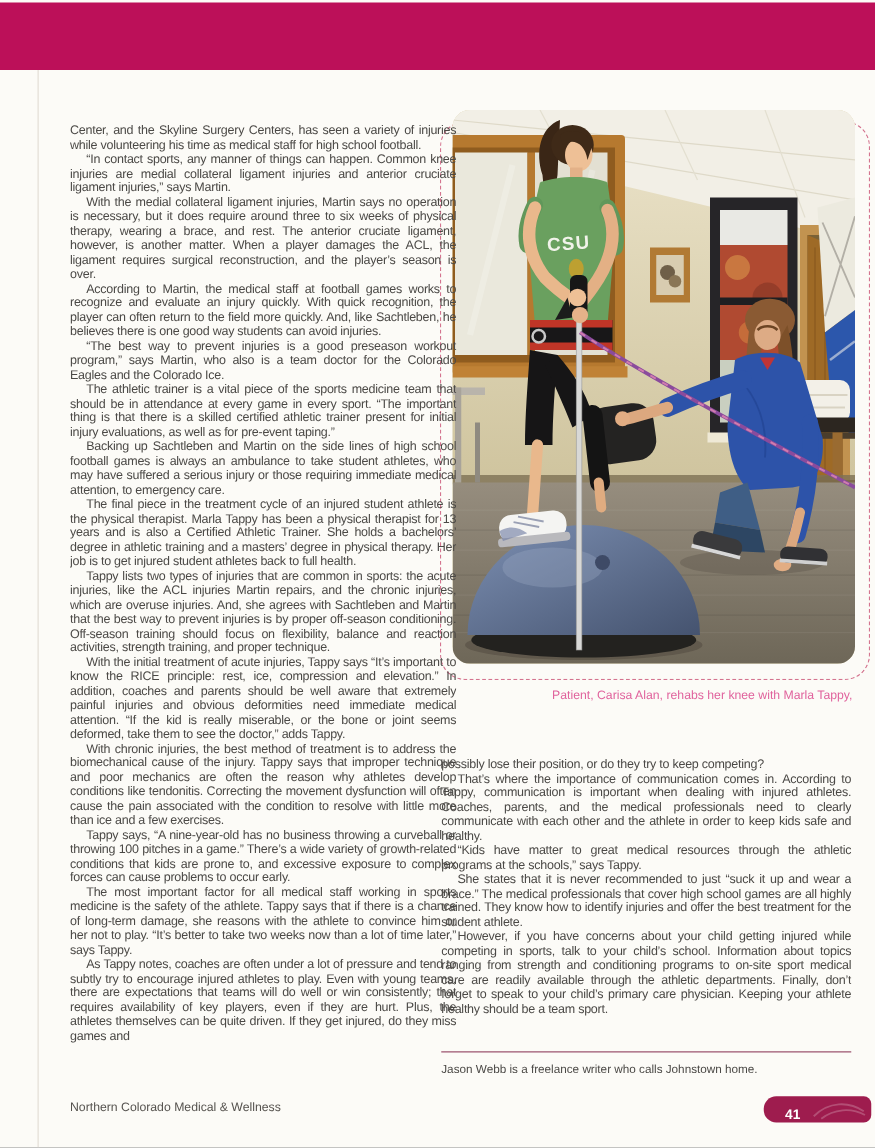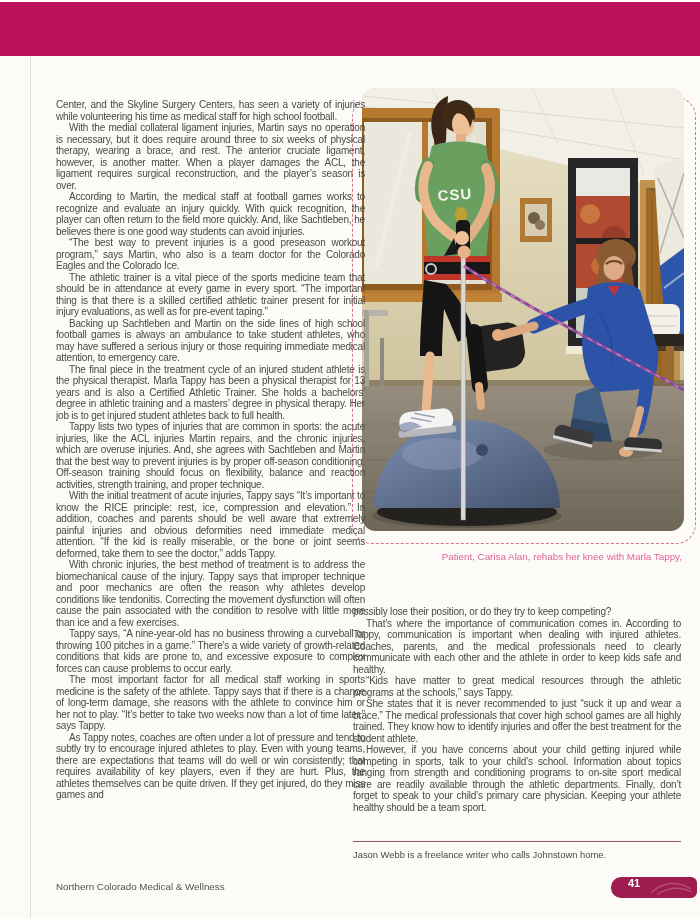--- a/index.html
+++ b/index.html
@@ -35,21 +35,21 @@
   }
 
   .rule{position:absolute;left:353px;top:841px;width:328px;height:1px;background:#9c5570;}
   .byline{position:absolute;left:353px;top:849px;width:328px;font-size:9.4px;color:#4b4946;}
 
   .footer-title{position:absolute;left:56px;top:881px;font-size:9.8px;color:#55524e;}
   .badge{
     position:absolute;left:611px;top:877px;width:86px;height:21px;
     background:#9e1c4e;border-radius:10px 6px 6px 10px;
     color:#ffffff;font-size:11px;font-weight:bold;
-    display:flex;align-items:flex-start;box-sizing:border-box;padding-left:17px;
+    display:flex;align-items:flex-end;box-sizing:border-box;padding-left:17px;
   }
   .badge-swirl{position:absolute;right:4px;top:2px;}
 </style>
 </head>
 <body>
 
 <div class="page">
 
   <div class="topbar"></div>
   <div class="scanline"></div>
@@ -231,20 +231,21 @@
       </g>
     </svg>
   </div>
 
   <div class="caption">
     <div>Patient, Carisa Alan, rehabs her knee with Marla Tappy,</div>
   </div>
 
   <div class="leftcol">
     <p class="body noindent">Center, and the Skyline Surgery Centers, has seen a variety of injuries while volunteering his time as medical staff for high school football.</p>
+    <p class="body">“In contact sports, any manner of things can happen. Common knee injuries are medial collateral ligament injuries and anterior cruciate ligament injuries,” says Martin.</p>
     <p class="body">With the medial collateral ligament injuries, Martin says no operation is necessary, but it does require around three to six weeks of physical therapy, wearing a brace, and rest. The anterior cruciate ligament, however, is another matter. When a player damages the ACL, the ligament requires surgical reconstruction, and the player’s season is over.</p>
     <p class="body">According to Martin, the medical staff at football games works to recognize and evaluate an injury quickly. With quick recognition, the player can often return to the field more quickly. And, like Sachtleben, he believes there is one good way students can avoid injuries.</p>
     <p class="body">“The best way to prevent injuries is a good preseason workout program,” says Martin, who also is a team doctor for the Colorado Eagles and the Colorado Ice.</p>
     <p class="body">The athletic trainer is a vital piece of the sports medicine team that should be in attendance at every game in every sport. “The important thing is that there is a skilled certified athletic trainer present for initial injury evaluations, as well as for pre-event taping.”</p>
     <p class="body">Backing up Sachtleben and Martin on the side lines of high school football games is always an ambulance to take student athletes, who may have suffered a serious injury or those requiring immediate medical attention, to emergency care.</p>
     <p class="body">The final piece in the treatment cycle of an injured student athlete is the physical therapist. Marla Tappy has been a physical therapist for 13 years and is also a Certified Athletic Trainer. She holds a bachelors’ degree in athletic training and a masters’ degree in physical therapy. Her job is to get injured student athletes back to full health.</p>
     <p class="body">Tappy lists two types of injuries that are common in sports: the acute injuries, like the ACL injuries Martin repairs, and the chronic injuries, which are overuse injuries. And, she agrees with Sachtleben and Martin that the best way to prevent injuries is by proper off-season conditioning. Off-season training should focus on flexibility, balance and reaction activities, strength training, and proper technique.</p>
     <p class="body">With the initial treatment of acute injuries, Tappy says “It’s important to know the RICE principle: rest, ice, compression and elevation.” In addition, coaches and parents should be well aware that extremely painful injuries and obvious deformities need immediate medical attention. “If the kid is really miserable, or the bone or joint seems deformed, take them to see the doctor,” adds Tappy.</p>
     <p class="body">With chronic injuries, the best method of treatment is to address the biomechanical cause of the injury. Tappy says that improper technique and poor mechanics are often the reason why athletes develop conditions like tendonitis. Correcting the movement dysfunction will often cause the pain associated with the condition to resolve with little more than ice and a few exercises.</p>
     <p class="body">Tappy says, “A nine-year-old has no business throwing a curveball or throwing 100 pitches in a game.” There’s a wide variety of growth-related conditions that kids are prone to, and excessive exposure to complex forces can cause problems to occur early.</p>

